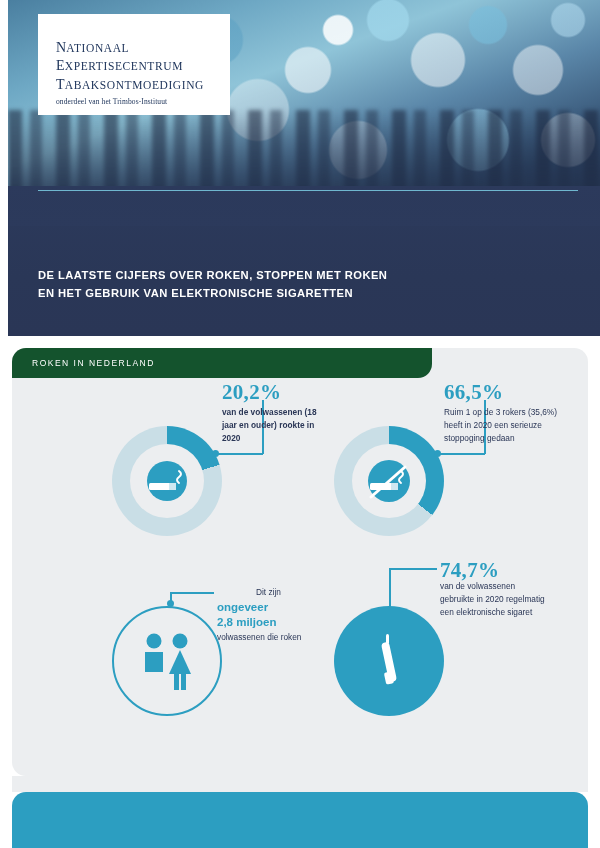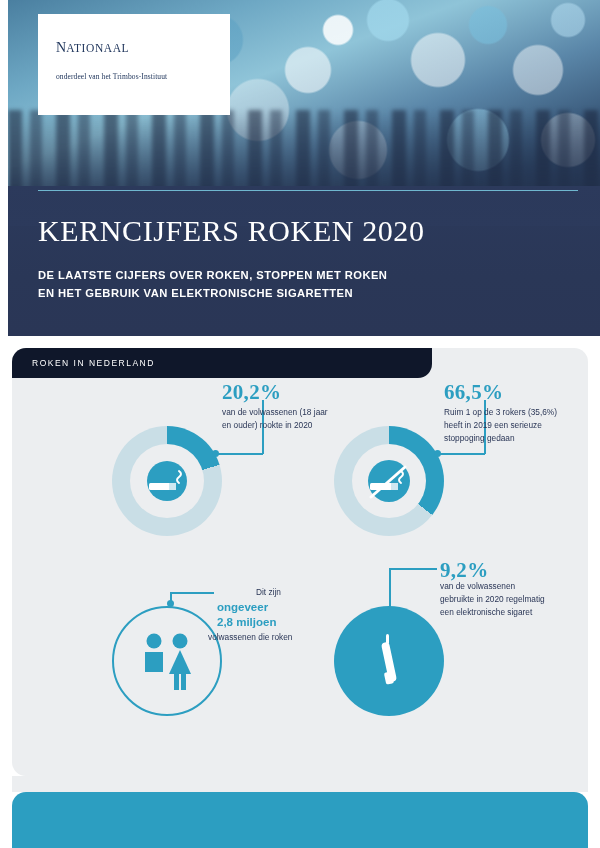--- a/index.html
+++ b/index.html
@@ -88,21 +88,21 @@
   .logo-line {
     font-family: "Liberation Serif", serif;
     color: #20365c;
     letter-spacing: 0.2px;
     line-height: 1.15;
     white-space: nowrap;
   }
   .logo-line .cap { font-size: 14px; }
   .logo-line .rest { font-size: 11.5px; letter-spacing: 0.6px; }
   .logo-sub {
-    margin-top: 16px;
+    margin-top: 4px;
     font-family: "Liberation Serif", serif;
     font-size: 7.5px;
     color: #20365c;
     letter-spacing: 0.1px;
   }
   .date-band {
     position: absolute;
     left: 30px; top: 115px;
     width: 192px; height: 55px;
     background: #27758f;
@@ -150,21 +150,21 @@
     position: absolute;
     left: 12px; top: 348px;
     width: 576px; height: 428px;
     background: #eceef0;
     border-radius: 14px 14px 0 14px;
   }
   .panel-header {
     position: absolute;
     left: 0; top: 0;
     width: 420px; height: 30px;
-    background: #0f172a;
+    background: #14532d;
     border-radius: 14px 0 14px 0;
   }
   .panel-header span {
     position: absolute;
     left: 20px; top: 10px;
     color: #ffffff;
     font-size: 8.5px;
     letter-spacing: 1.5px;
   }
 
@@ -258,28 +258,33 @@
 
 <div class="hero">
   <div class="hero-photo"></div>
   <div class="hero-bottom"></div>
 
   <div class="logo-card">
     <div class="logo-inner">
       <div class="logo-line">
         <span class="cap">N</span><span class="rest">ATIONAAL</span>
       </div>
+      <div class="logo-line">
+        <span class="cap">E</span><span class="rest">XPERTISECENTRUM</span>
+      </div>
+      <div class="logo-line">
+        <span class="cap">T</span><span class="rest">ABAKSONTMOEDIGING</span>
+      </div>
       <div class="logo-sub">onderdeel van het Trimbos-Instituut</div>
     </div>
   </div>
 
 
   <div class="hero-rule"></div>
 
-  <div class="hero-title">KERNCIJFERS ROKEN 2020</div>
   <div class="hero-sub">
     <div>DE LAATSTE CIJFERS OVER ROKEN, STOPPEN MET ROKEN</div>
     <div>EN HET GEBRUIK VAN ELEKTRONISCHE SIGARETTEN</div>
   </div>
 </div>
 
 <div class="panel">
 
   <div class="panel-header">
     <span>ROKEN IN NEDERLAND</span>
@@ -295,42 +300,42 @@
             <rect x="30" y="22" width="7" height="7" fill="#cfe8f1"></rect>
             <path d="M40 10 q4 3 0 6 q-4 3 0 6" stroke="#ffffff" stroke-width="2" fill="none" stroke-linecap="round"></path>
           </svg>
         </span>
       </div>
     </div>
     <div class="dot" style="left:100px; top:24px;"></div>
     <div class="leader" style="left:103px; top:27px; width:48px; height:1.5px;"></div>
     <div class="leader" style="left:150px; top:-26px; width:1.5px; height:54px;"></div>
     <div class="pct" style="left:110px; top:-46px;">20,2%</div>
-    <div class="callout-text" style="left:110px; top:-20px; width:110px;">van de volwassenen (18 jaar en ouder) rookte in 2020</div>
+    <div class="callout-text" style="left:110px; top:-20px; width:110px;font-weight:bold;">van de volwassenen (18 jaar en ouder) rookte in 2020</div>
   </div>
 
   <div class="stat" style="left:322px; top:78px;">
     <div class="donut" style="background: conic-gradient(#2c9ec1 0 128.2deg, #c9dee6 128.2deg 360deg);">
       <div class="hole">
         <span class="icon-wrap">
           <svg width="56" height="44" viewBox="0 0 56 44">
             <circle cx="28" cy="22" r="21" fill="#2c9ec1"></circle>
             <rect x="9" y="24" width="28" height="7" rx="1.5" fill="#ffffff"></rect>
             <rect x="30" y="24" width="7" height="7" fill="#cfe8f1"></rect>
             <path d="M40 12 q4 3 0 6 q-4 3 0 6" stroke="#ffffff" stroke-width="2" fill="none" stroke-linecap="round"></path>
             <line x1="10" y1="38" x2="44" y2="8" stroke="#ffffff" stroke-width="3" stroke-linecap="round"></line>
           </svg>
         </span>
       </div>
     </div>
     <div class="dot" style="left:100px; top:24px;"></div>
     <div class="leader" style="left:103px; top:27px; width:48px; height:1.5px;"></div>
     <div class="leader" style="left:150px; top:-26px; width:1.5px; height:54px;"></div>
     <div class="pct" style="left:110px; top:-46px;">66,5%</div>
-    <div class="callout-text" style="left:110px; top:-20px; width:114px;">Ruim 1 op de 3 rokers (35,6%) heeft in 2019 een serieuze stoppoging gedaan</div>
+    <div class="callout-text" style="left:110px; top:-20px; width:114px;">Ruim 1 op de 3 rokers (35,6%) heeft in 2020 een serieuze stoppoging gedaan</div>
   </div>
 
   <div class="stat" style="left:100px; top:258px;">
     <div class="ring-thin"></div>
     <div style="position:absolute; left:0; top:0; width:110px; height:110px; display:flex; align-items:center; justify-content:center;">
       <span class="icon-wrap">
         <svg width="66" height="58" viewBox="0 0 66 58">
           <circle cx="20" cy="9" r="7.5" fill="#2c9ec1"></circle>
           <path d="M11 20 h18 v20 h-5 v18 h-8 v-18 h-5 z" fill="#2c9ec1"></path>
           <rect x="16" y="38" width="8" height="20" fill="#eceef0"></rect>
@@ -342,35 +347,35 @@
           <rect x="47" y="42" width="5" height="16" fill="#2c9ec1"></rect>
         </svg>
       </span>
     </div>
     <div class="dot" style="left:55px; top:-6px;"></div>
     <div class="leader" style="left:58px; top:-14px; width:1.5px; height:12px;"></div>
     <div class="leader" style="left:58px; top:-14px; width:44px; height:1.5px;"></div>
     <div class="callout-text" style="left:105px; top:-20px; width:100px;padding-left:39px;">Dit zijn</div>
     <div class="callout-text big" style="left:105px; top:-6px; width:100px; white-space:pre-line;">ongeveer
 2,8 miljoen</div>
-    <div class="callout-text" style="left:96px; top:25px; width:100px;">volwassenen die roken</div>
+    <div class="callout-text" style="left:105px; top:25px; width:100px;">volwassenen die roken</div>
   </div>
 
   <div class="stat" style="left:322px; top:258px;">
     <div class="circle-solid">
       <span class="icon-wrap">
         <svg width="44" height="70" viewBox="0 0 44 70">
           <rect x="18" y="16" width="8" height="40" rx="4" fill="#ffffff" transform="rotate(-12 22 36)"></rect>
           <rect x="18" y="46" width="8" height="12" rx="2" fill="#ffffff" transform="rotate(-12 22 52)"></rect>
           <rect x="19" y="8" width="3" height="10" rx="1.5" fill="#ffffff"></rect>
         </svg>
       </span>
     </div>
     <div class="leader" style="left:55px; top:-38px; width:1.5px; height:40px;"></div>
     <div class="leader" style="left:55px; top:-38px; width:48px; height:1.5px;"></div>
-    <div class="pct" style="left:106px; top:-48px;">9,2%</div>
+    <div class="pct" style="left:106px; top:-48px;">74,7%</div>
     <div class="callout-text" style="left:106px; top:-26px; width:110px;">van de volwassenen gebruikte in 2020 regelmatig een elektronische sigaret</div>
   </div>
 
 </div>
 
 <div class="panel-tail"></div>
 <div class="footer-bar"></div>
 
 </body></html>

